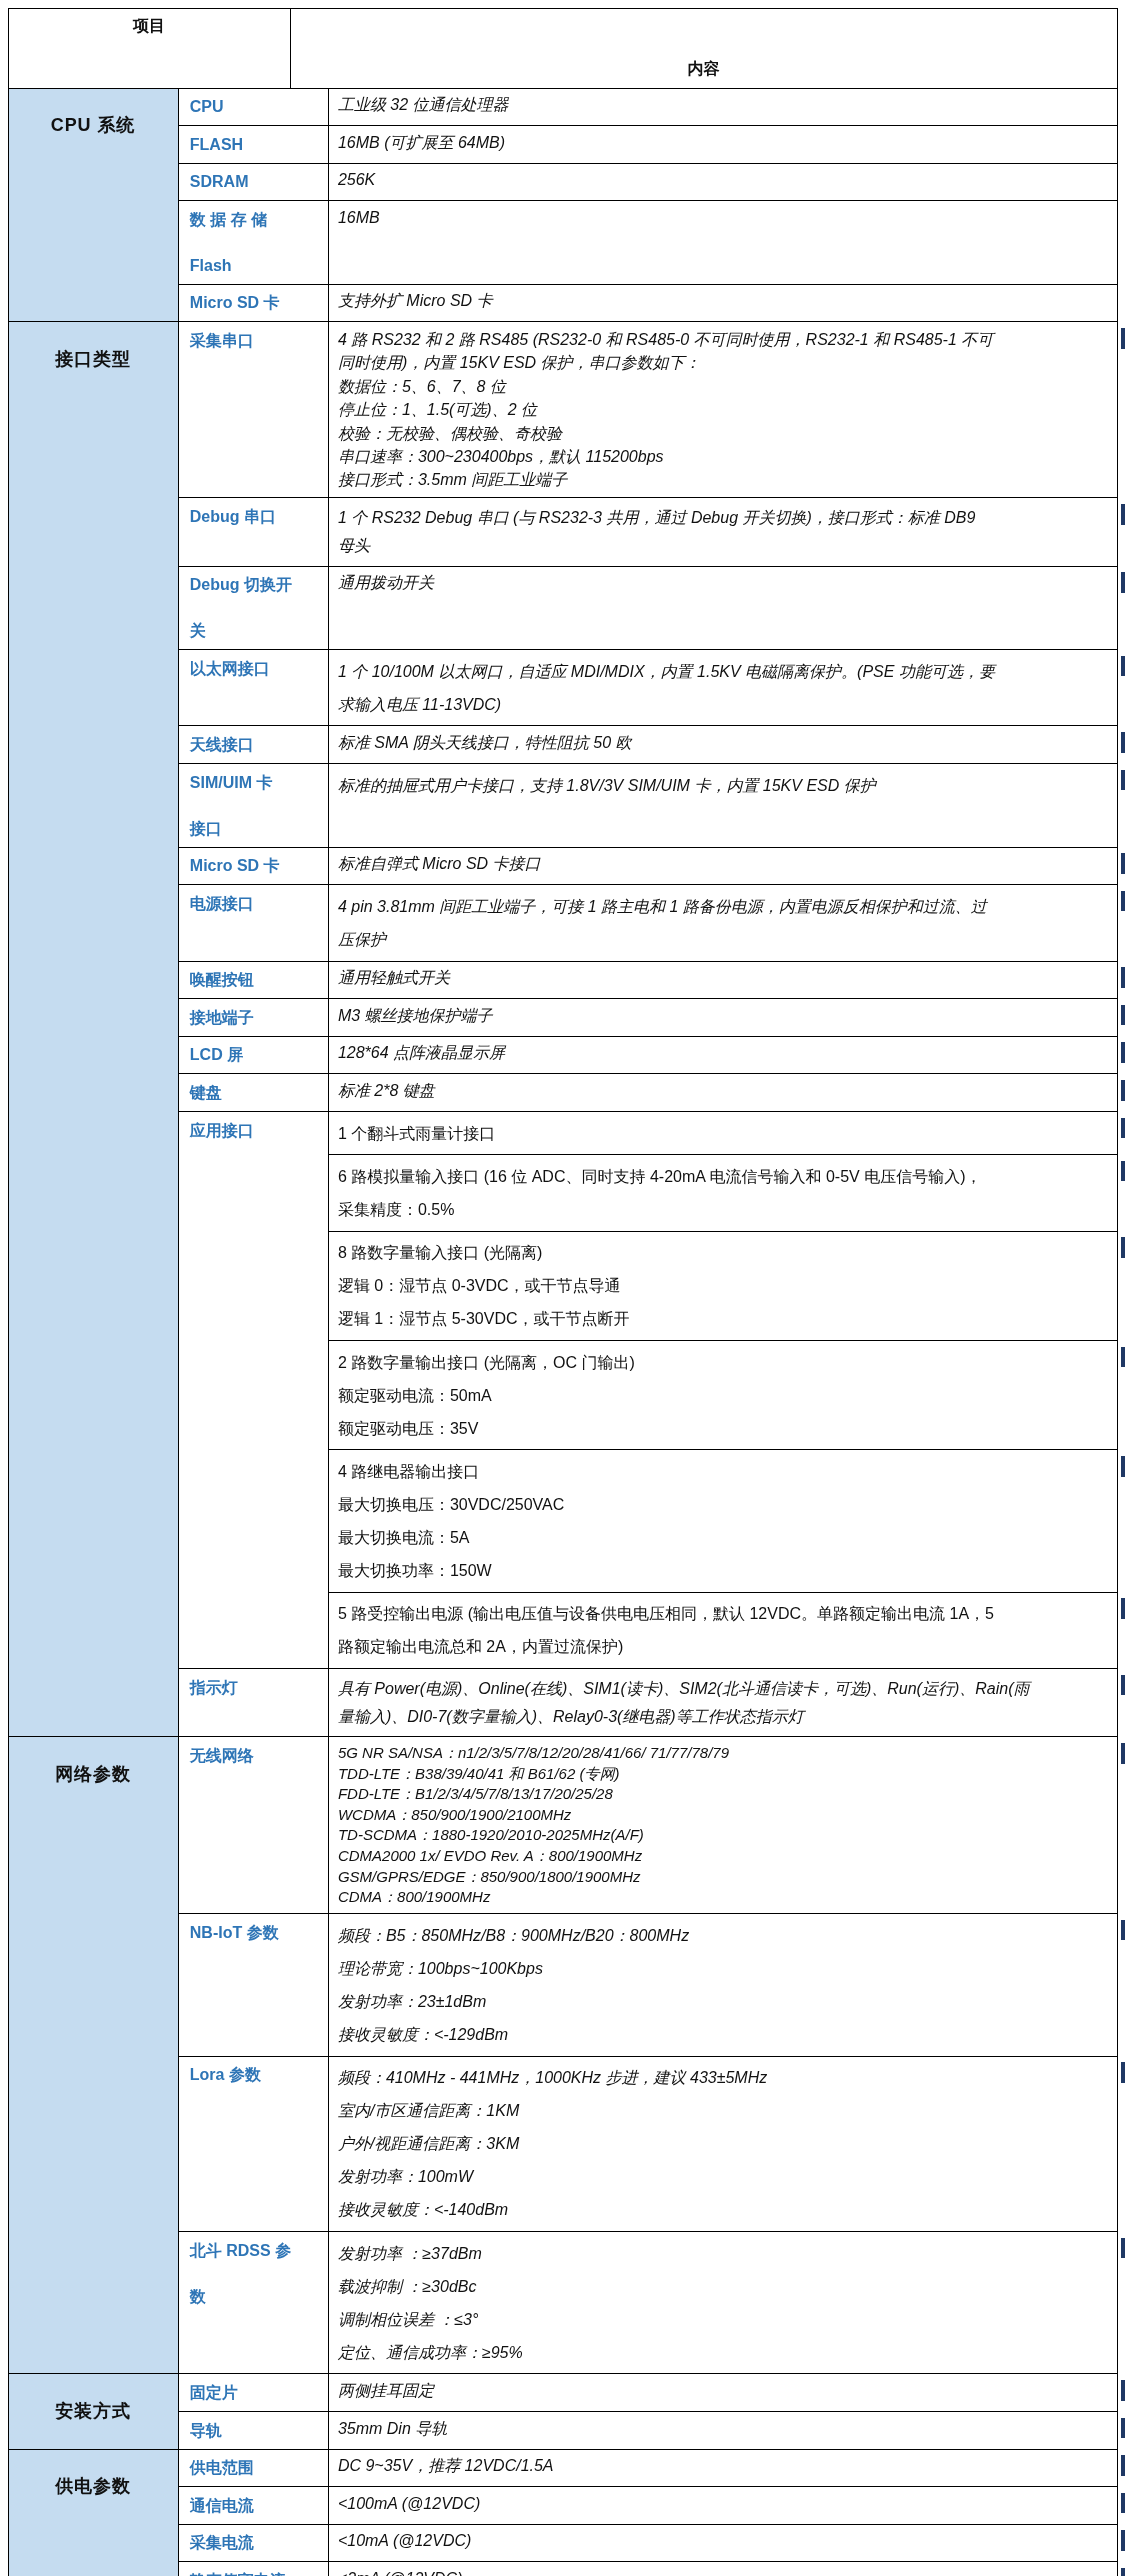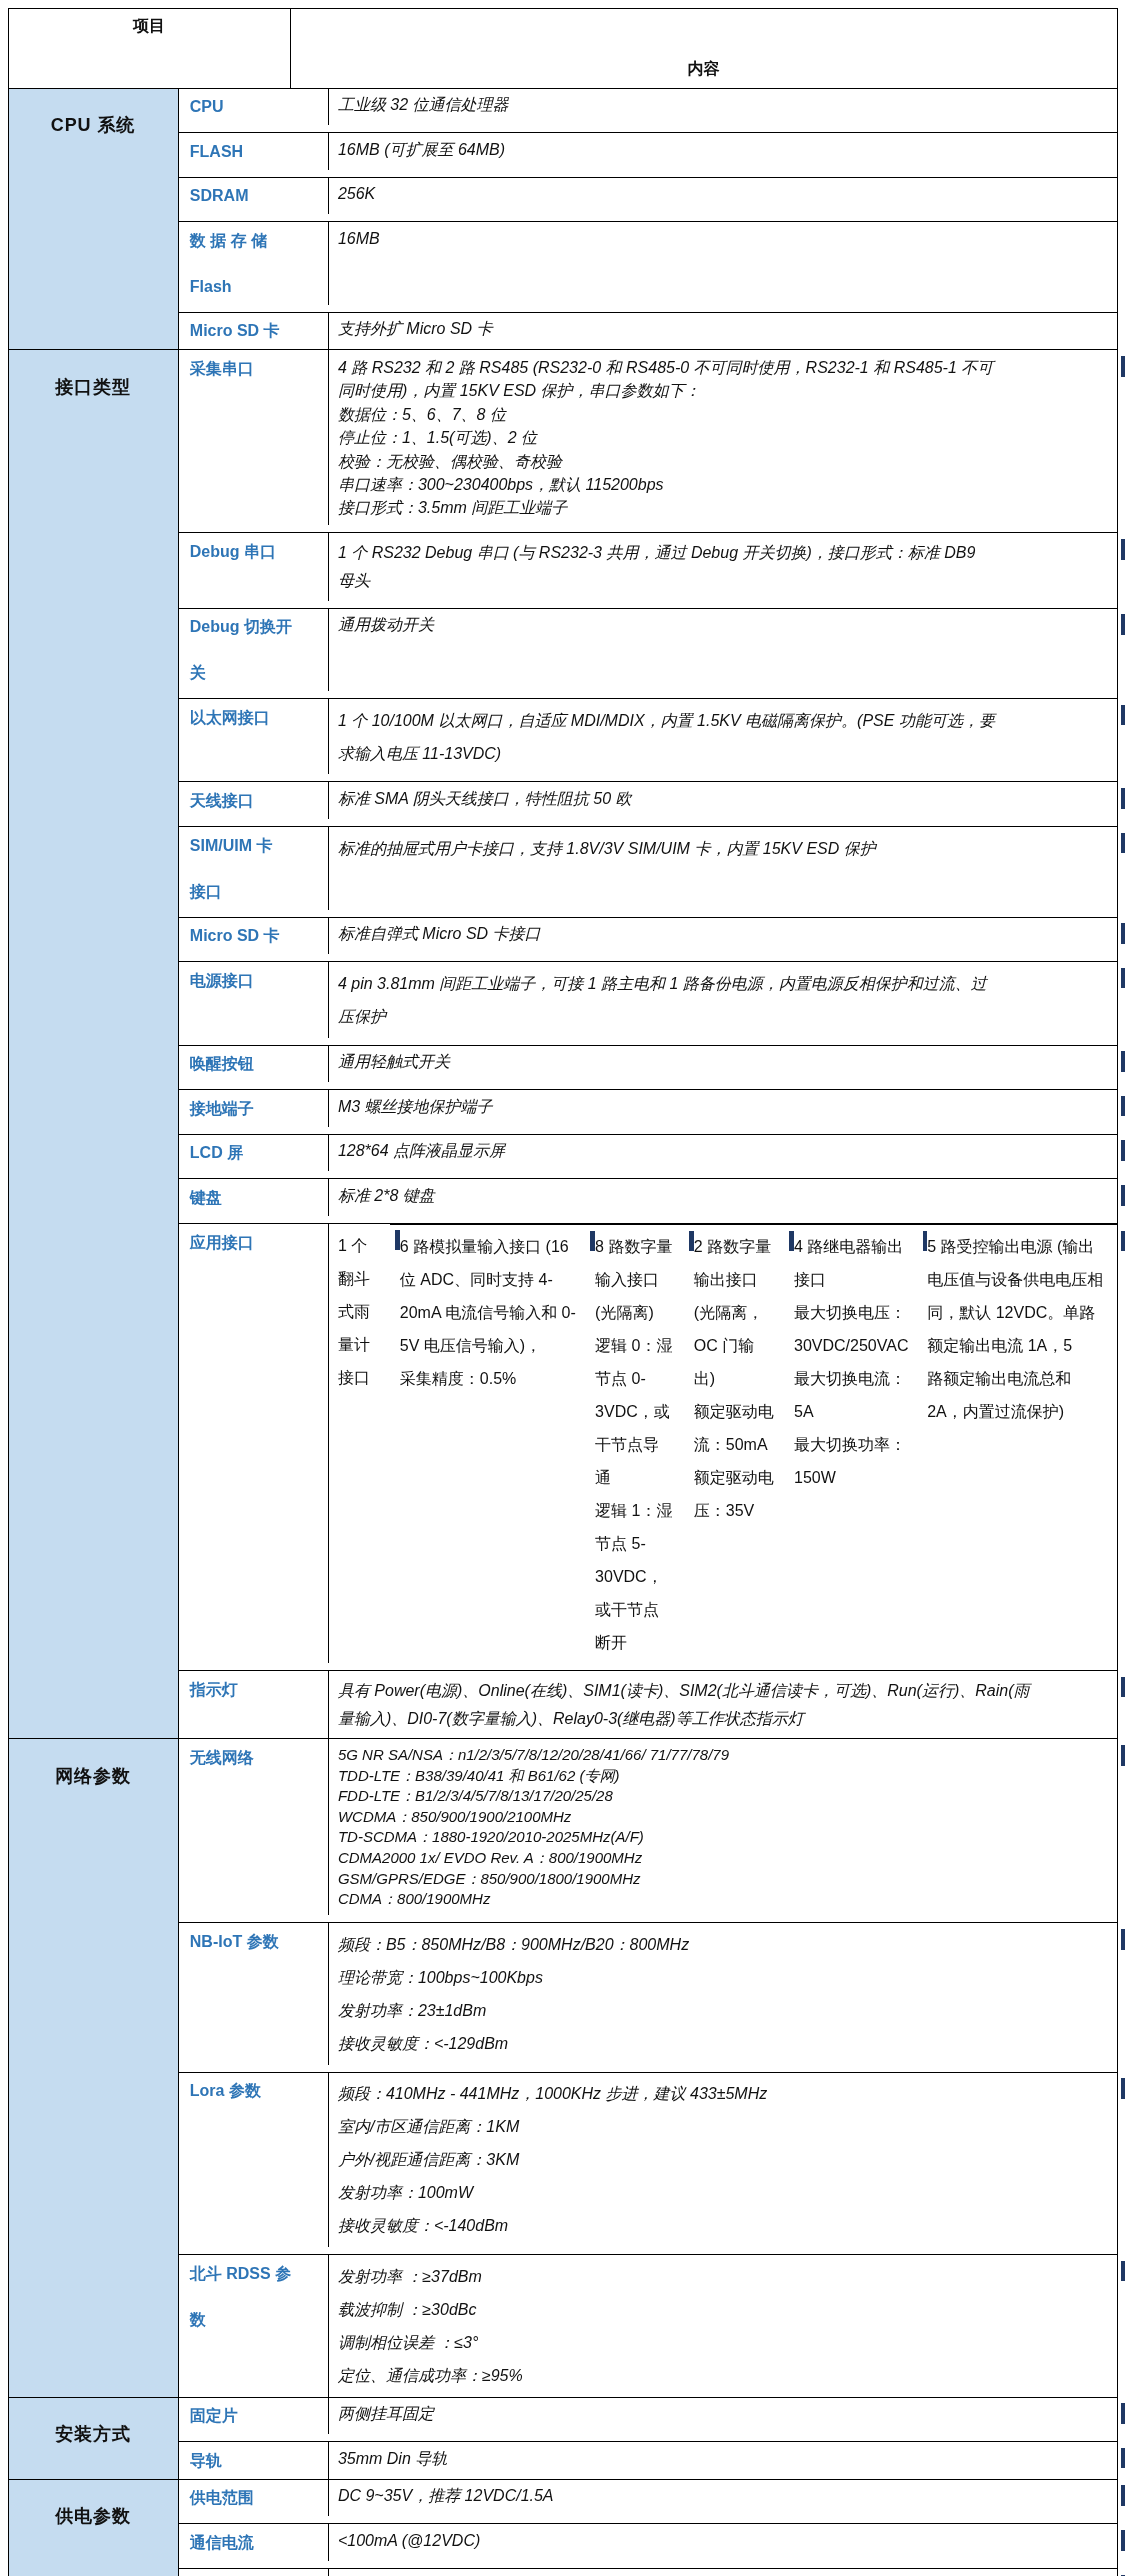--- a/index.html
+++ b/index.html
@@ -8,36 +8,36 @@
   .tbl { position:relative; margin:7.5px; width:1110px; border:1.9px solid #000; background:#fff; }
 
   .hdr { display:flex; font-weight:bold; font-size:16px; border-bottom:1.9px solid #000; }
   .hdr-c1 { width:282px; border-right:0.9px solid #000; text-align:center; padding:7.5px 0; }
   .hdr-c2 { flex:1; text-align:center; padding:7.5px 0;margin-top:43px; }
 
   .section { display:flex; }
   .section + .section { border-top:1.9px solid #000; }
   .cat { width:170px; background:#C5DCF0; border-right:0.9px solid #000; font-weight:bold;
          font-size:18px; text-align:center; padding-top:24.4px; letter-spacing:0.9px; }
-  .rows { flex:1; display:flex; flex-direction:column;gap:7px; }
+  .rows { flex:1; display:flex; flex-direction:column; }
   .row { display:flex; }
   .row + .row { border-top:0.9px solid #000; }
   .label { width:150px; border-right:0.9px solid #000; color:#2E75B6; font-weight:bold;
            font-size:16px; padding:6.6px 3.8px 6.6px 11.3px; }
   .label div { line-height:23.4px; }
   .label div + div { margin-top:22.5px; }
   .content { flex:1; position:relative; padding:5.6px 9.4px; font-size:16px; }
   .content div { line-height:21.6px;font-style:italic; }
   .content.tight div { line-height:23.4px; }
   .content.xtight div { line-height:20.6px; font-size:15px; }
   .content.roomy { padding:4.7px 9.4px; }
   .content.roomy div { line-height:33px; }
   .content.mid div { line-height:28px; }
 
-  .stack { flex:1; display:flex; flex-direction:row; }
+  .stack { flex:1; display:flex; flex-direction:column; }
   .subcell { position:relative; padding:4.7px 9.4px; font-size:16px; }
   .subcell div { line-height:33px; }
   .subcell + .subcell { border-top:0.9px solid #000; }
 
   
   .marked::after { content:""; position:absolute; right:-9.4px; top:5.6px; width:4.7px; height:20.6px;
                    background:#1F3864; }
 </style>
 </head>
 <body>

